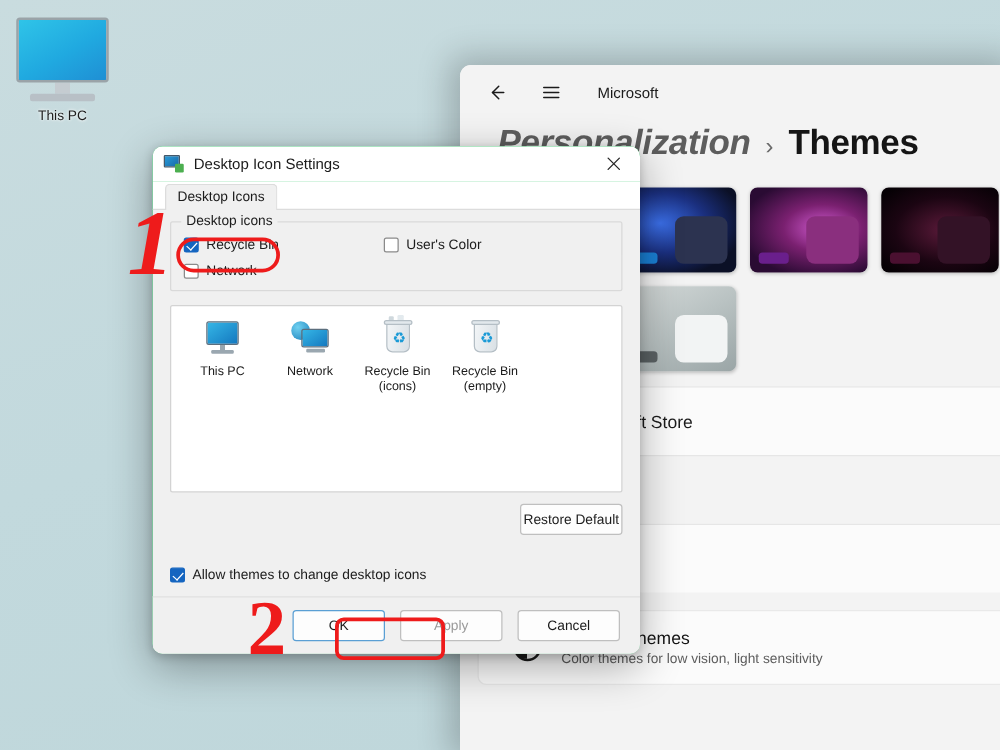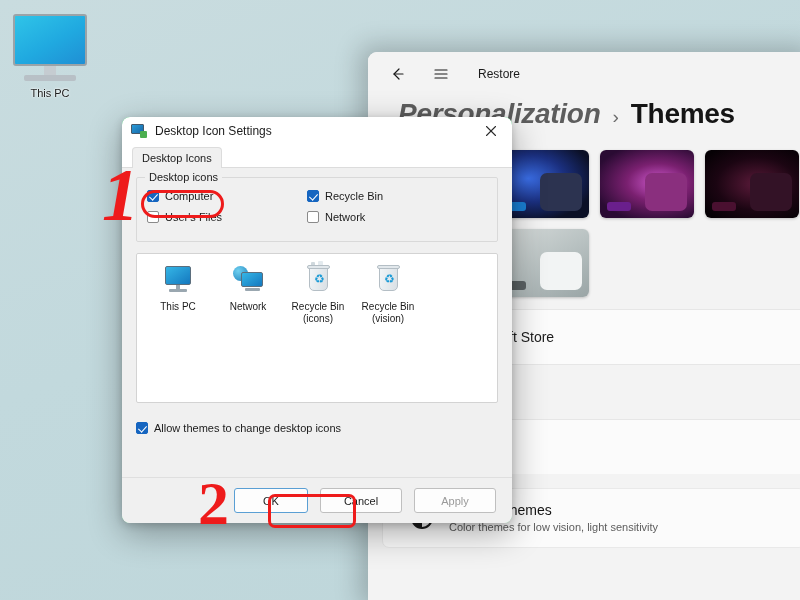--- a/index.html
+++ b/index.html
@@ -132,21 +132,21 @@
   .ic-bin-lid{position:absolute;left:6px;top:-1px;width:23px;height:4px;border-radius:2px;background:#e2e8ec;border:1px solid #b4bec5;box-sizing:border-box;}
   .ic-rec{position:absolute;left:13px;top:7px;font-size:12px;color:#1a9ad6;line-height:1;}
   .ic-bin-full .trash{position:absolute;left:10px;top:-4px;width:4px;height:5px;background:#cfd8dd;border-radius:1px;}
   .ic-bin-full .trash2{position:absolute;left:17px;top:-5px;width:5px;height:5px;background:#e3eaee;border-radius:1px;}
   .btn-row{display:flex;justify-content:flex-end;gap:9px;margin-top:9px;}
   .btn{
     min-width:80px;height:23px;background:#fdfdfd;border:1px solid #bfbfbf;border-radius:3px;
     font-size:11px;color:#1b1b1b;display:flex;align-items:center;justify-content:center;
     font-family:"Liberation Sans", sans-serif;
   }
-  .allow-row{margin-top:10px;align-items:center;}
+  .allow-row{margin-top:26px;align-items:center;}
   .dlg-footer{
     position:absolute;left:0;bottom:0;width:100%;height:46px;background:#f0f0f0;
     border-top:1px solid #dfdfdf;display:flex;align-items:center;justify-content:flex-end;
     gap:12px;padding-right:16px;box-sizing:border-box;
   }
   .btn-ok{min-width:72px;height:23px;border:1px solid #5a9fd4;background:#fdfdfd;}
   .btn-dim{color:#9a9a9a;}
   
   .ann{position:absolute;color:#ee1b1b;font-weight:bold;font-family:"Liberation Serif",serif;
     line-height:1;pointer-events:none;}
@@ -181,21 +181,21 @@
     </div>
     <div class="tb-btn">
       <svg width="16" height="16" viewBox="0 0 16 16">
           <g stroke="#1a1a1a" stroke-width="1.2" stroke-linecap="round">
             <line x1="2" y1="4" x2="14" y2="4"></line>
             <line x1="2" y1="8" x2="14" y2="8"></line>
             <line x1="2" y1="12" x2="14" y2="12"></line>
           </g>
         </svg>
     </div>
-    <div class="set-app-title">Restore</div>
+    <div class="set-app-title">Microsoft</div>
   </div>
 
   <div class="breadcrumb">
     <span class="crumb-1">Personalization</span>
     <span class="crumb-sep">›</span>
     <span class="crumb-2">Themes</span>
   </div>
 
   <div class="set-body">
     <div class="theme-grid">
@@ -269,29 +269,25 @@
     </div>
   </div>
 
   <div class="dlg-content">
 
     <div class="group">
       <div class="group-legend">Desktop icons</div>
       <div class="cb-grid">
         <div class="cb">
           <span class="box on"></span>
-          <span>Computer</span>
-        </div>
-        <div class="cb">
-          <span class="box on"></span>
           <span>Recycle Bin</span>
         </div>
         <div class="cb">
           <span class="box"></span>
-          <span>User's Files</span>
+          <span>User's Color</span>
         </div>
         <div class="cb">
           <span class="box"></span>
           <span>Network</span>
         </div>
         <div></div>
       </div>
     </div>
 
     <div class="preview">
@@ -325,37 +321,38 @@
         </div>
       </div>
       <div class="pv-item">
         <div class="ico-box">
           <div class="ic-bin"></div>
             <div class="ic-bin-lid"></div>
             <div class="ic-rec">♻</div>
         </div>
         <div class="pv-label">
           <span>Recycle Bin</span><br>
-          <span>(vision)</span>
+          <span>(empty)</span>
         </div>
       </div>
     </div>
 
     <div class="btn-row">
+      <div class="btn">Restore Default</div>
     </div>
 
     <div class="allow-row cb">
       <span class="box on"></span>
       <span>Allow themes to change desktop icons</span>
     </div>
   </div>
 
   <div class="dlg-footer">
     <div class="btn btn-ok">OK</div>
+    <div class="btn btn-dim">Apply</div>
     <div class="btn">Cancel</div>
-    <div class="btn btn-dim">Apply</div>
   </div>
 </div>
 
 <div class="ann" id="ann1">1</div>
 <div class="ring" id="ring1"></div>
 <div class="ann" id="ann2">2</div>
 <div class="ring" id="ring2"></div>
 
 </body></html>

